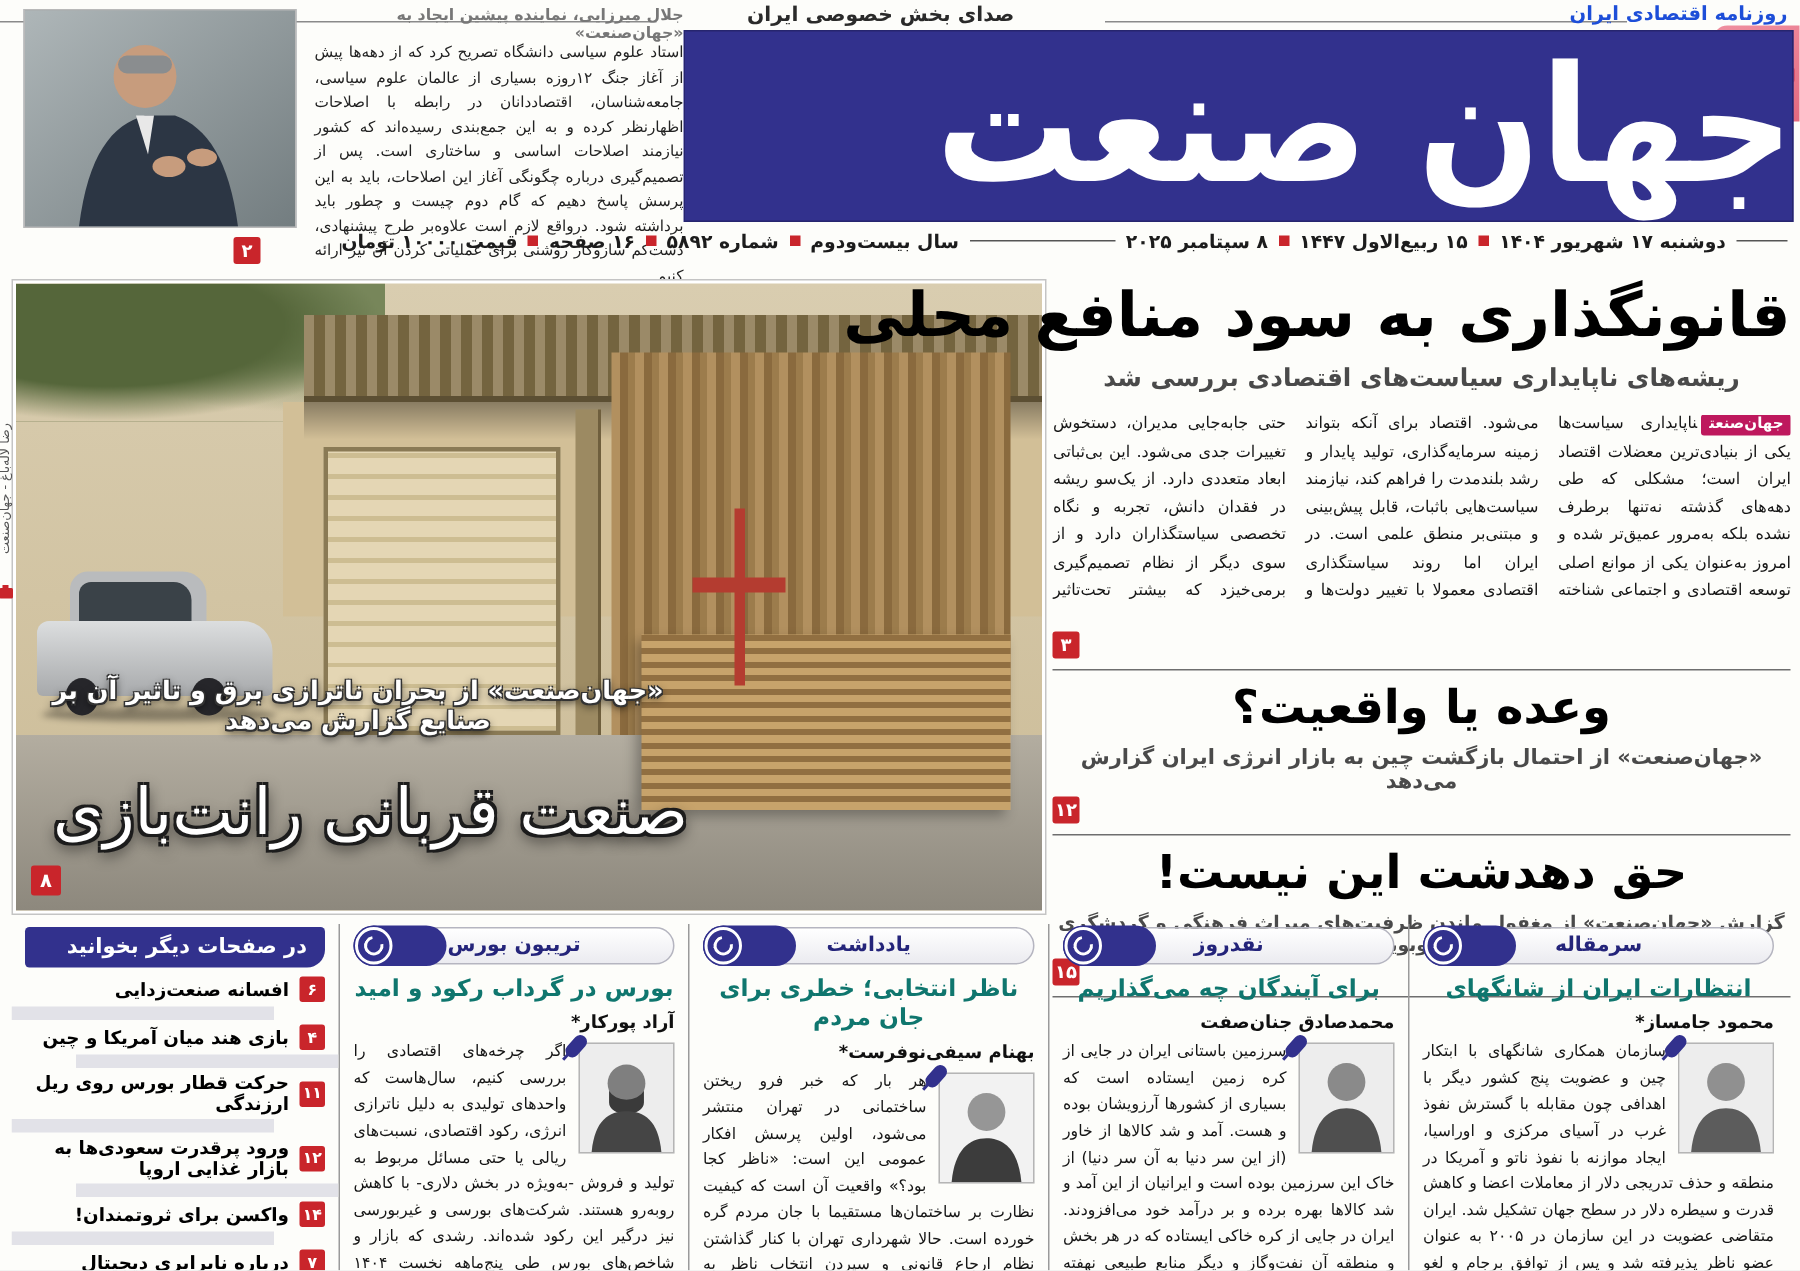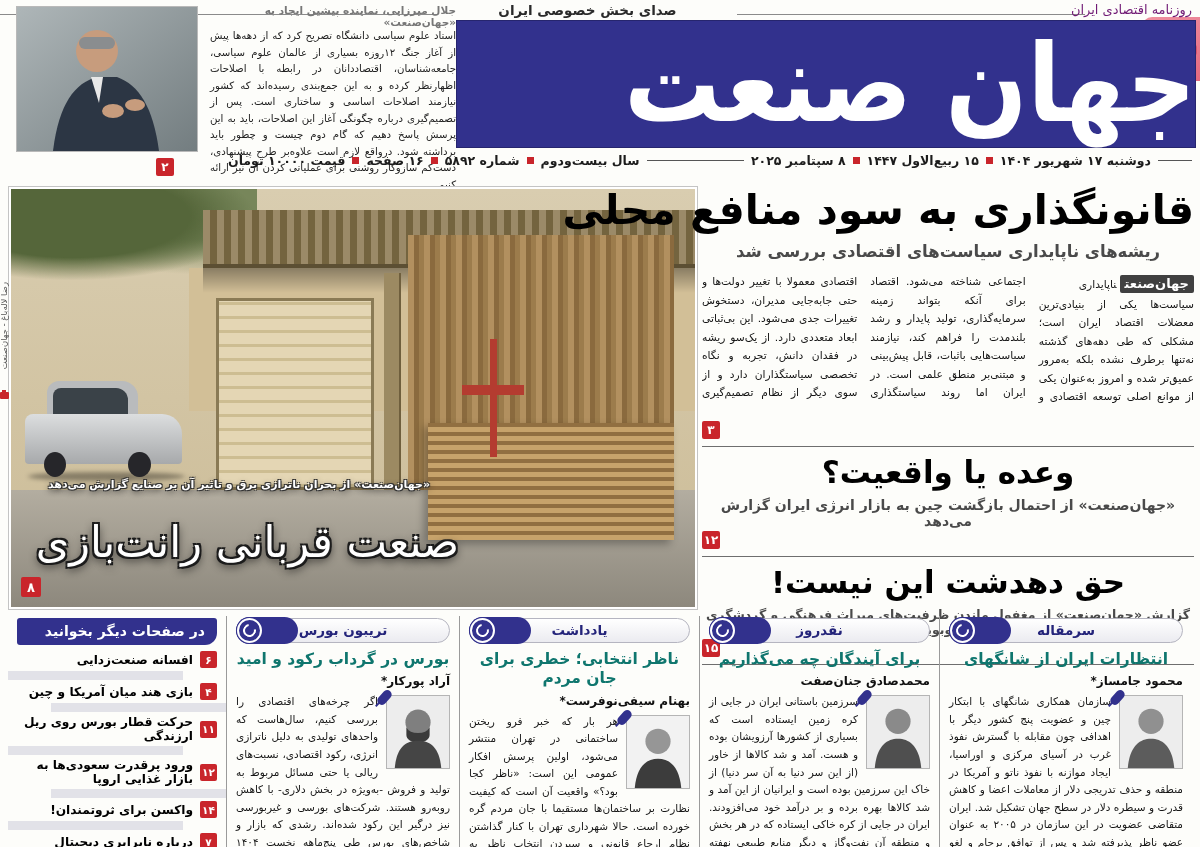--- a/index.html
+++ b/index.html
@@ -8,22 +8,22 @@
     position:relative; width:1200px; height:847px; margin:0 auto;
     background:#fdfdfa; overflow:hidden; direction:rtl;
     font-family:"DejaVu Sans", sans-serif; color:#111;
   }
   
   .tl-rule { position:absolute; border-top:1px solid #8a8a8a; height:0; }
   .tl-a { top:14px; left:0; width:438px; }
   .tl-b { top:14px; left:737px; width:348px; }
   .hdr-center { position:absolute; top:2px; left:438px; width:299px; text-align:center;
     font-size:13.5px; font-weight:bold; color:#2a2a2a; }
-  .hdr-right-label { position:absolute; top:2px; right:8px; font-size:13px; font-weight:normal;
-    color:#701a75; z-index:4; }
+  .hdr-right-label { position:absolute; top:2px; right:8px; font-size:13px; font-weight:bold;
+    color:#1d4ed8; z-index:4; }
   .corner-logo { position:absolute; top:17px; right:0; width:58px; height:64px; z-index:1;
     background:linear-gradient(160deg,#ef8fa0,#e4697f); border-radius:10px 0 0 14px; }
   .corner-logo .keys { position:absolute; top:28px; left:5px; right:3px; height:10px;
     background:repeating-linear-gradient(90deg,#d8556e 0 6px,#c84460 6px 7px); border-radius:2px; }
   
   .masthead { position:absolute; top:20px; right:4px; width:740px; height:128px;
     background:#32318d; z-index:2; display:flex; align-items:center; justify-content:flex-start;
     box-shadow:0 0 0 1px #26256e inset; }
   .masthead-text { color:#fff; font-weight:bold; font-size:96px; line-height:1;
     transform:scaleY(1.12); letter-spacing:-2px; white-space:nowrap; }
@@ -73,38 +73,38 @@
   .sc-ground { left:0; top:72%; width:100%; height:28%; background:linear-gradient(#b3ada0,#8d887d); }
   .car { left:2%; top:46%; width:23%; height:23%; }
   .car-roof { position:absolute; top:0; left:14%; width:58%; height:46%; background:#b9bbbd; border-radius:12px 16px 0 0; }
   .car-win { position:absolute; top:7%; left:18%; width:48%; height:36%; background:#3a4248; border-radius:8px 12px 0 0; }
   .car-body { position:absolute; bottom:14%; width:100%; height:52%;
     background:linear-gradient(#dcdedf,#a7a9ab); border-radius:8px 20px 4px 4px; }
   .car-wheel { position:absolute; bottom:0; width:14%; height:26%; background:#26262a; border-radius:50%; }
   .car-w1 { left:12%; } .car-w2 { left:66%; }
   .car-shadow { position:absolute; bottom:-4%; left:2%; width:100%; height:10%; background:rgba(0,0,0,.35); border-radius:50%; filter:blur(2px); }
   .scene-kicker { position:absolute; bottom:116px; left:8px; width:440px; text-align:center;
-    color:#fff; font-weight:bold; font-size:11px;
+    color:#fff; font-weight:bold; font-size:17px;
     text-shadow:-1px -1px 0 #333,1px -1px 0 #333,-1px 1px 0 #333,1px 1px 0 #333,0 2px 6px rgba(0,0,0,.85); }
   .scene-headline { position:absolute; bottom:40px; left:8px; width:440px; text-align:right;
     color:#fff; font-weight:normal; font-size:43px; letter-spacing:-1px;
     text-shadow:-2px -2px 0 #1c1c1c,2px -2px 0 #1c1c1c,-2px 2px 0 #1c1c1c,2px 2px 0 #1c1c1c,0 3px 10px rgba(0,0,0,.9);margin-top:22px; }
   .scene .pbadge { position:absolute; left:10px; bottom:10px; width:20px; height:20px; font-size:13px; }
   .photo-credit { position:absolute; left:-1px; top:282px; writing-mode:vertical-rl; transform:rotate(180deg);
     font-size:8.5px; color:#555; letter-spacing:.5px; }
   .cam-icon { position:absolute; left:0; top:392px; width:9px; height:7px; background:#c9252b; border-radius:1px; }
   .cam-icon::after { content:""; position:absolute; top:-2px; left:2px; width:4px; height:2px; background:#c9252b; }
   
   .rcol { position:absolute; top:188px; right:6px; width:492px; height:422px; }
   .main-headline { font-size:41px; font-weight:bold; text-align:center; color:#000;
     line-height:1.1; letter-spacing:-1.5px; white-space:nowrap; }
   .main-sub { font-size:16.5px; font-weight:bold; color:#4a4a4a; text-align:center; margin-top:9px; }
   .main-body { margin-top:12px; column-count:3; column-gap:13px; font-size:10.7px; line-height:1.73;
     text-align:justify; text-align-last:right; color:#151515; height:146px; overflow:hidden; }
-  .srcbadge { background:#404040; color:#fff; font-size:13px; font-weight:bold; padding:1px 5px 2px; border-radius:2px; margin-left:3px; }
+  .srcbadge { background:#be185d; color:#fff; font-size:10px; font-weight:bold; padding:1px 5px 2px; border-radius:2px; margin-left:3px; }
   .rule { border-top:1px solid #6e6e6e; margin:7px 0; }
   .badge-row { display:flex; justify-content:flex-end; margin-top:2px; }
   .badge-row .pbadge { margin-left:0; }
   .teaser-h { font-size:31px; font-weight:bold; text-align:center; color:#000; letter-spacing:-1px; margin-top:4px; }
   .teaser-s { font-size:14px; font-weight:bold; color:#4a4a4a; text-align:center; margin-top:7px; }
   .teaser-s.small { font-size:12.5px; }
   
   .bcols { position:absolute; top:616px; left:8px; right:8px; bottom:0; display:flex; }
   .bcol { padding:2px 9px 0; overflow:hidden; }
   .bcol + .bcol { border-right:1px solid #9a9a9a; }

